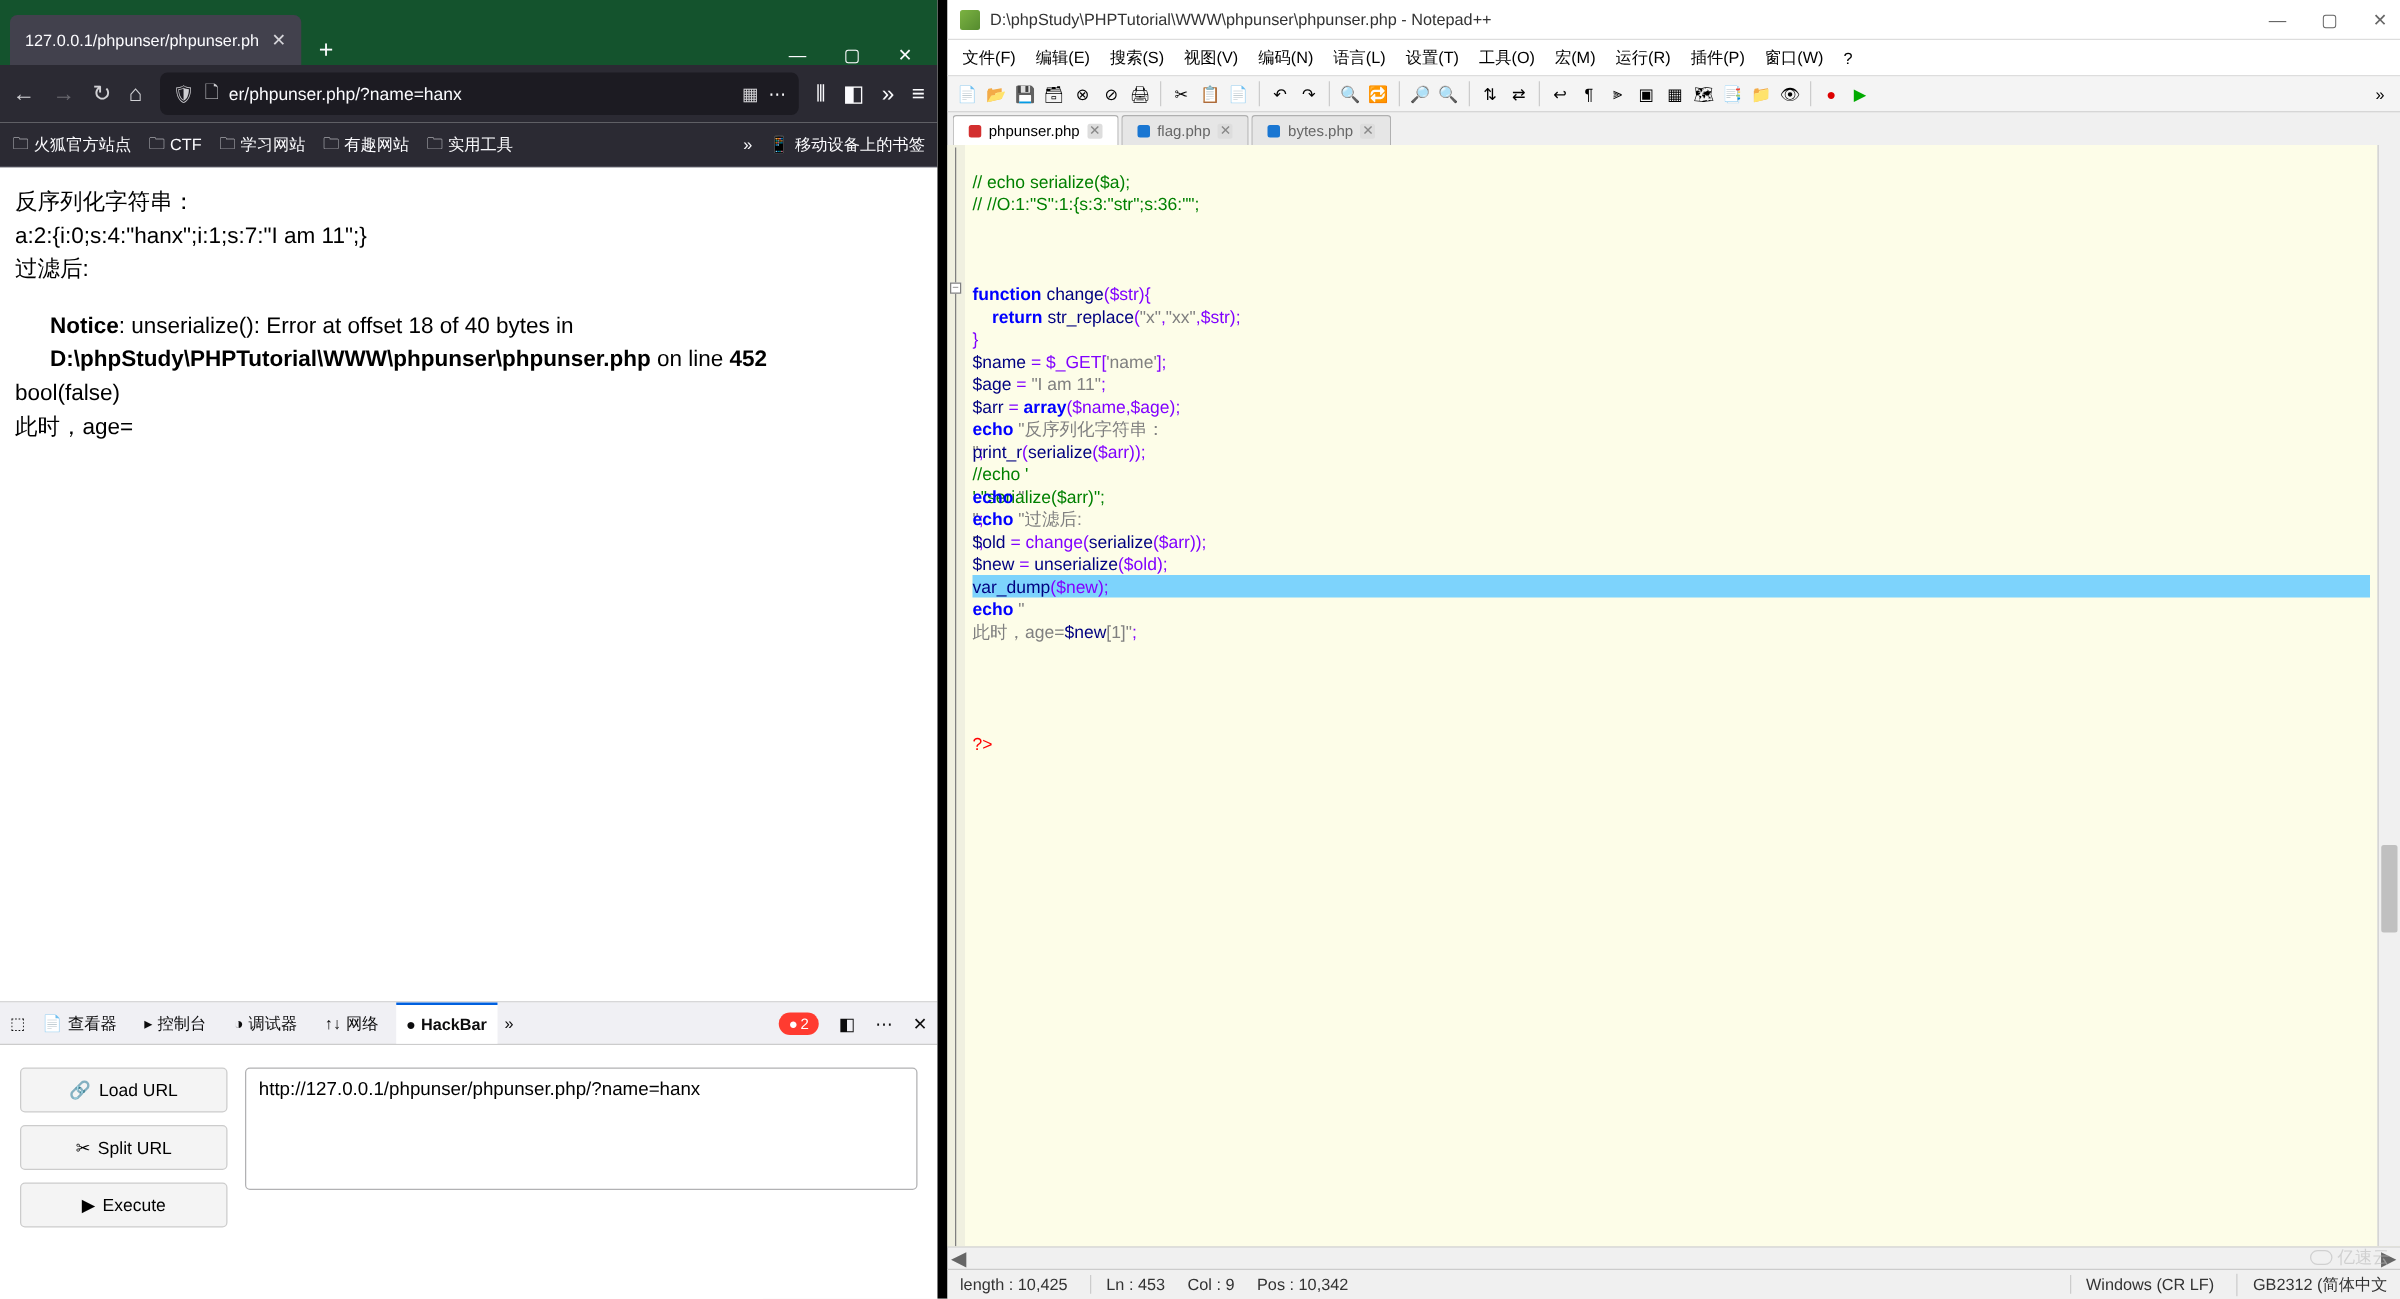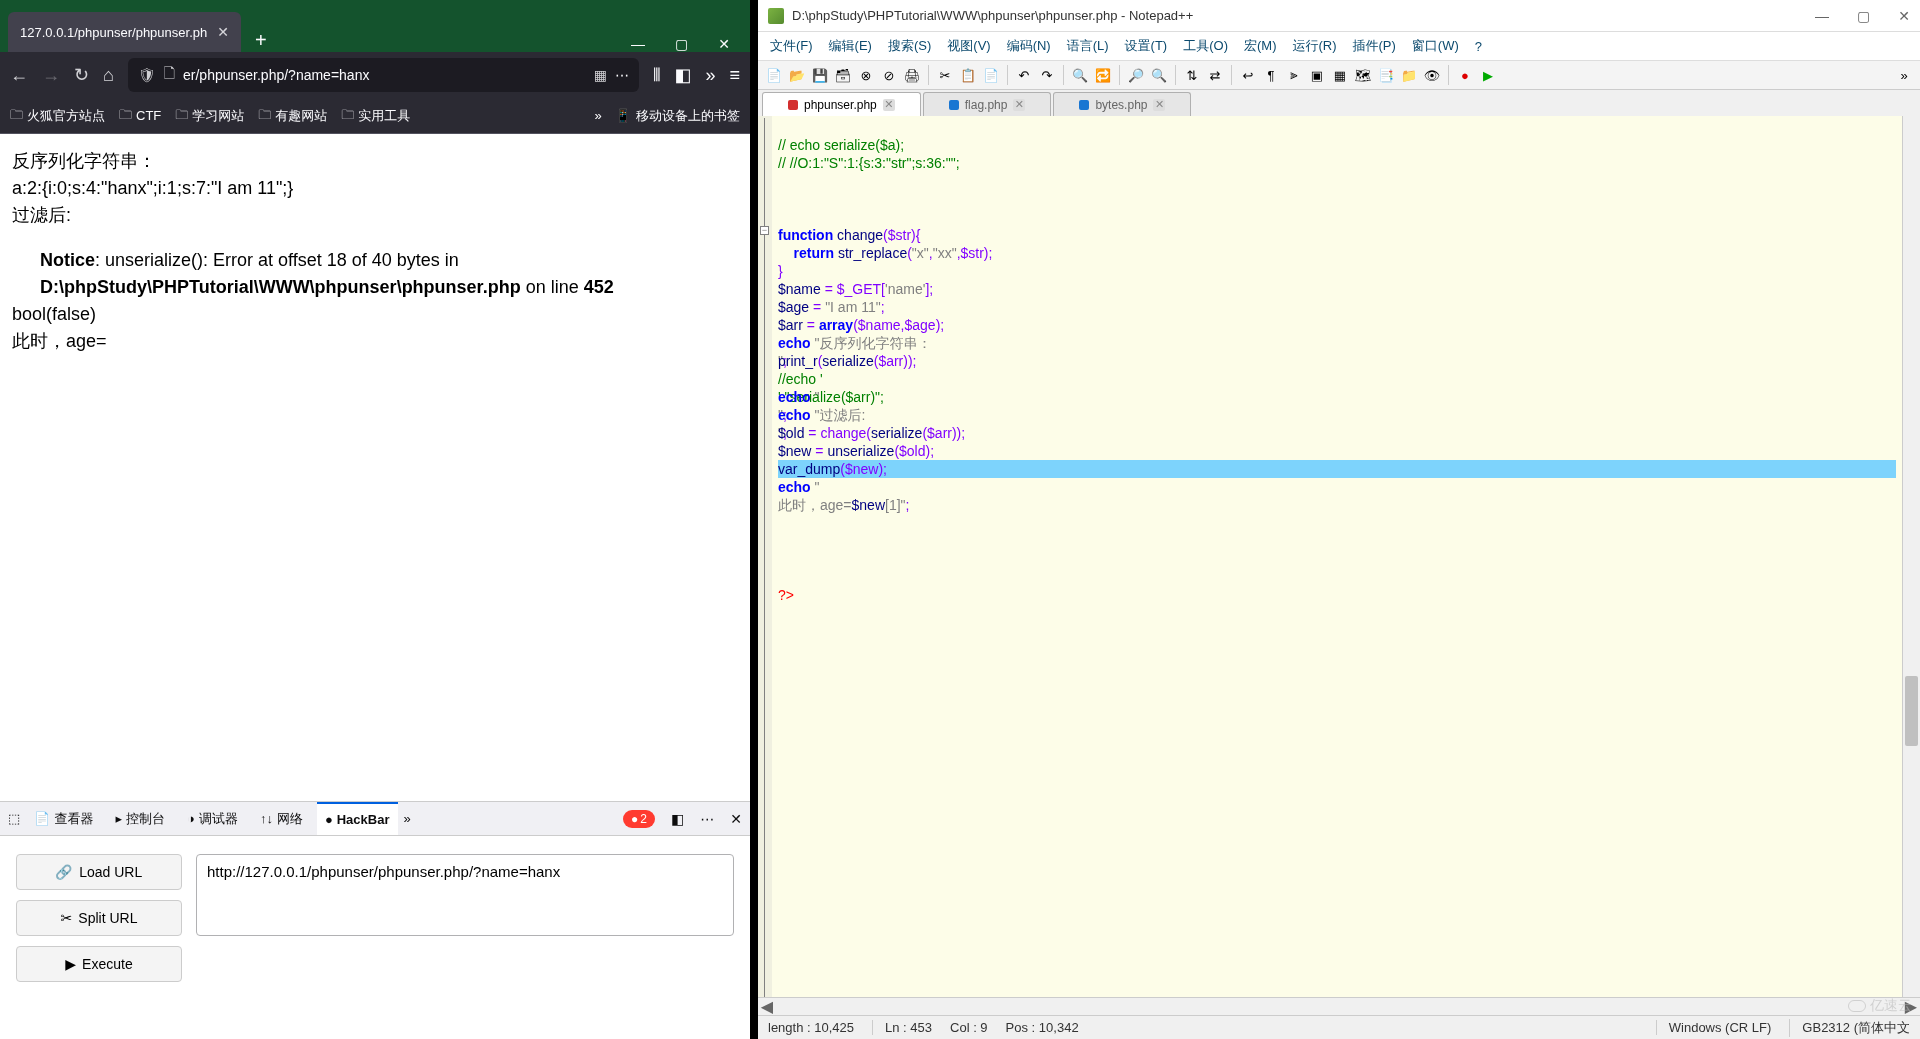--- a/index.html
+++ b/index.html
@@ -32,37 +32,37 @@
 .devtools { height: 238px; background: #f9f9fb; border-top: 1px solid #ccc; display: flex; flex-direction: column; }
 .devtabs { height: 34px; background: #f0f0f4; display: flex; align-items: center; padding: 0 8px; gap: 6px; font-size: 13px; color: #0c0c0d; border-bottom: 1px solid #ccc; }
 .devtabs .dtab { display: flex; align-items: center; gap: 4px; padding: 0 8px; height: 100%; }
 .devtabs .dtab.active { border-top: 2px solid #0060df; background: #fff; font-weight: 600; }
 .devtabs .err { margin-left: auto; background: #ff3b30; color: #fff; border-radius: 10px; padding: 0 8px; font-size: 12px; height: 18px; display: flex; align-items: center; gap: 2px; }
 .devtabs .dock, .devtabs .dots, .devtabs .xclose { margin-left: 10px; font-size: 14px; }
 .hackbar { flex: 1; background: #fff; display: flex; padding: 18px 16px; gap: 14px; }
 .hb-left { display: flex; flex-direction: column; gap: 10px; width: 166px; }
 .hb-btn { border: 1px solid #ccc; border-radius: 4px; background: #f4f4f4; height: 36px; display: flex; align-items: center; justify-content: center; gap: 6px; font-size: 14px; cursor: pointer; }
 .hb-right { flex: 1; display: flex; flex-direction: column; gap: 12px; }
-.hb-url { width: 100%; height: 82px; border: 1px solid #b1b1b3; border-radius: 4px; padding: 8px 10px; font-size: 15px; resize: none; font-family: inherit; }
+.hb-url { width: 100%; height: 98px; border: 1px solid #b1b1b3; border-radius: 4px; padding: 8px 10px; font-size: 15px; resize: none; font-family: inherit; }
 .hb-opts { display: flex; gap: 22px; align-items: center; font-size: 15px; }
 .hb-opts label { display: flex; align-items: center; gap: 6px; }
 .hb-opts .clear { margin-left: auto; color: #0060df; cursor: pointer; }
 
 
 .npp { flex: 1; height: 100%; display: flex; flex-direction: column; background: #f0f0f0; border-left: 8px solid #000000; }
 .npp-title { height: 32px; background: #fff; display: flex; align-items: center; padding: 0 10px; gap: 8px; font-size: 13px; color: #333; border-bottom: 1px solid #ddd; }
 .npp-title .icon { width: 16px; height: 16px; background: linear-gradient(135deg,#7cb342,#558b2f); border-radius: 2px; }
 .npp-title .wbtns { margin-left: auto; display: flex; gap: 28px; color: #666; font-size: 14px; }
-.npp-menu { height: 28px; background: #fff; display: flex; align-items: center; padding: 0 6px; gap: 4px; font-size: 13px; color: #0c4a6e; }
+.npp-menu { height: 28px; background: #fff; display: flex; align-items: center; padding: 0 6px; gap: 4px; font-size: 13px; color: #000000; }
 .npp-menu .mi { padding: 2px 6px; }
 .npp-tool { height: 30px; background: #f4f4f4; border-top: 1px solid #ddd; border-bottom: 1px solid #ccc; display: flex; align-items: center; padding: 0 6px; gap: 3px; }
 .npp-tool .ti { width: 20px; height: 20px; display: flex; align-items: center; justify-content: center; font-size: 13px; }
 .npp-tool .sep { width: 1px; height: 20px; background: #ccc; margin: 0 3px; }
 .npp-tabs { height: 26px; background: #f0f0f0; display: flex; align-items: flex-end; padding: 0 4px; gap: 2px; }
-.ftab { height: 24px; background: #e6e6e6; border: 1px solid #b0b0b0; border-bottom: none; border-radius: 3px 3px 0 0; display: flex; align-items: center; padding: 0 25px; font-size: 12px; gap: 6px; color: #666; }
+.ftab { height: 24px; background: #e6e6e6; border: 1px solid #b0b0b0; border-bottom: none; border-radius: 3px 3px 0 0; display: flex; align-items: center; padding: 0 12px; font-size: 12px; gap: 6px; color: #666; }
 .ftab.active { background: #fff; color: #000; }
 .ftab .dot { width: 10px; height: 10px; border-radius: 2px; }
 .ftab.active .dot { background: #d32f2f; }
 .ftab:not(.active) .dot { background: #1976d2; }
 .ftab .x { font-size: 11px; color: #888; background: #ddd; border-radius: 2px; width: 12px; height: 12px; display: flex; align-items: center; justify-content: center; }
 .editor { flex: 1; background: #fdfde8; display: flex; font-family: Consolas, monospace; font-size: 14px; overflow: hidden; position: relative; }
 .gutter { width: 50px; background: #e4e4d4; color: #808080; text-align: right; padding: 2px 6px 2px 0; line-height: 18px; border-right: 1px solid #c0c0b0; }
 .foldcol { width: 14px; background: #f0f0e0; position: relative; }
 .foldcol .vline { position: absolute; left: 6px; top: 2px; bottom: 0; width: 1px; background: #808080; }
 .foldcol .box { position: absolute; left: 2px; width: 9px; height: 9px; border: 1px solid #808080; background: #fff; font-size: 9px; line-height: 7px; text-align: center; color: #808080; }

